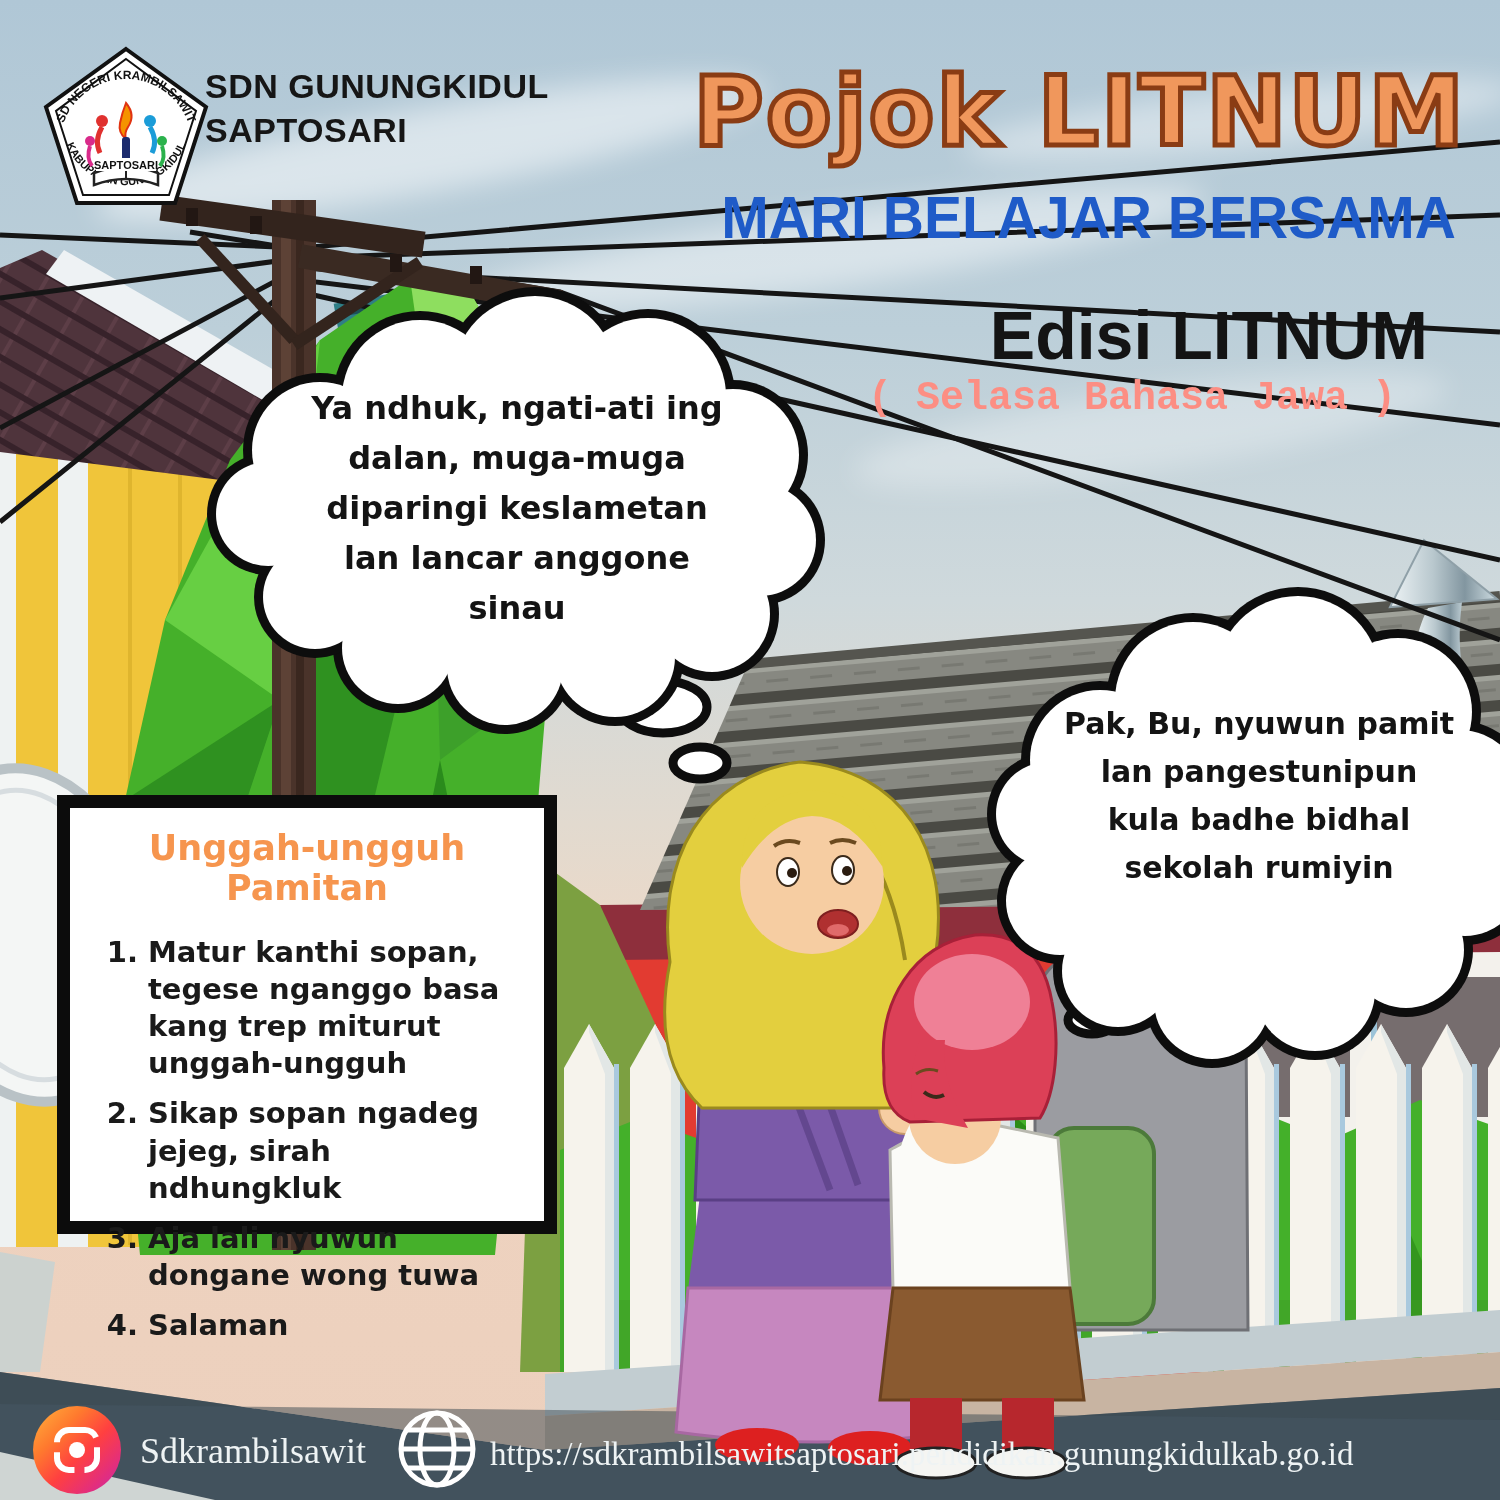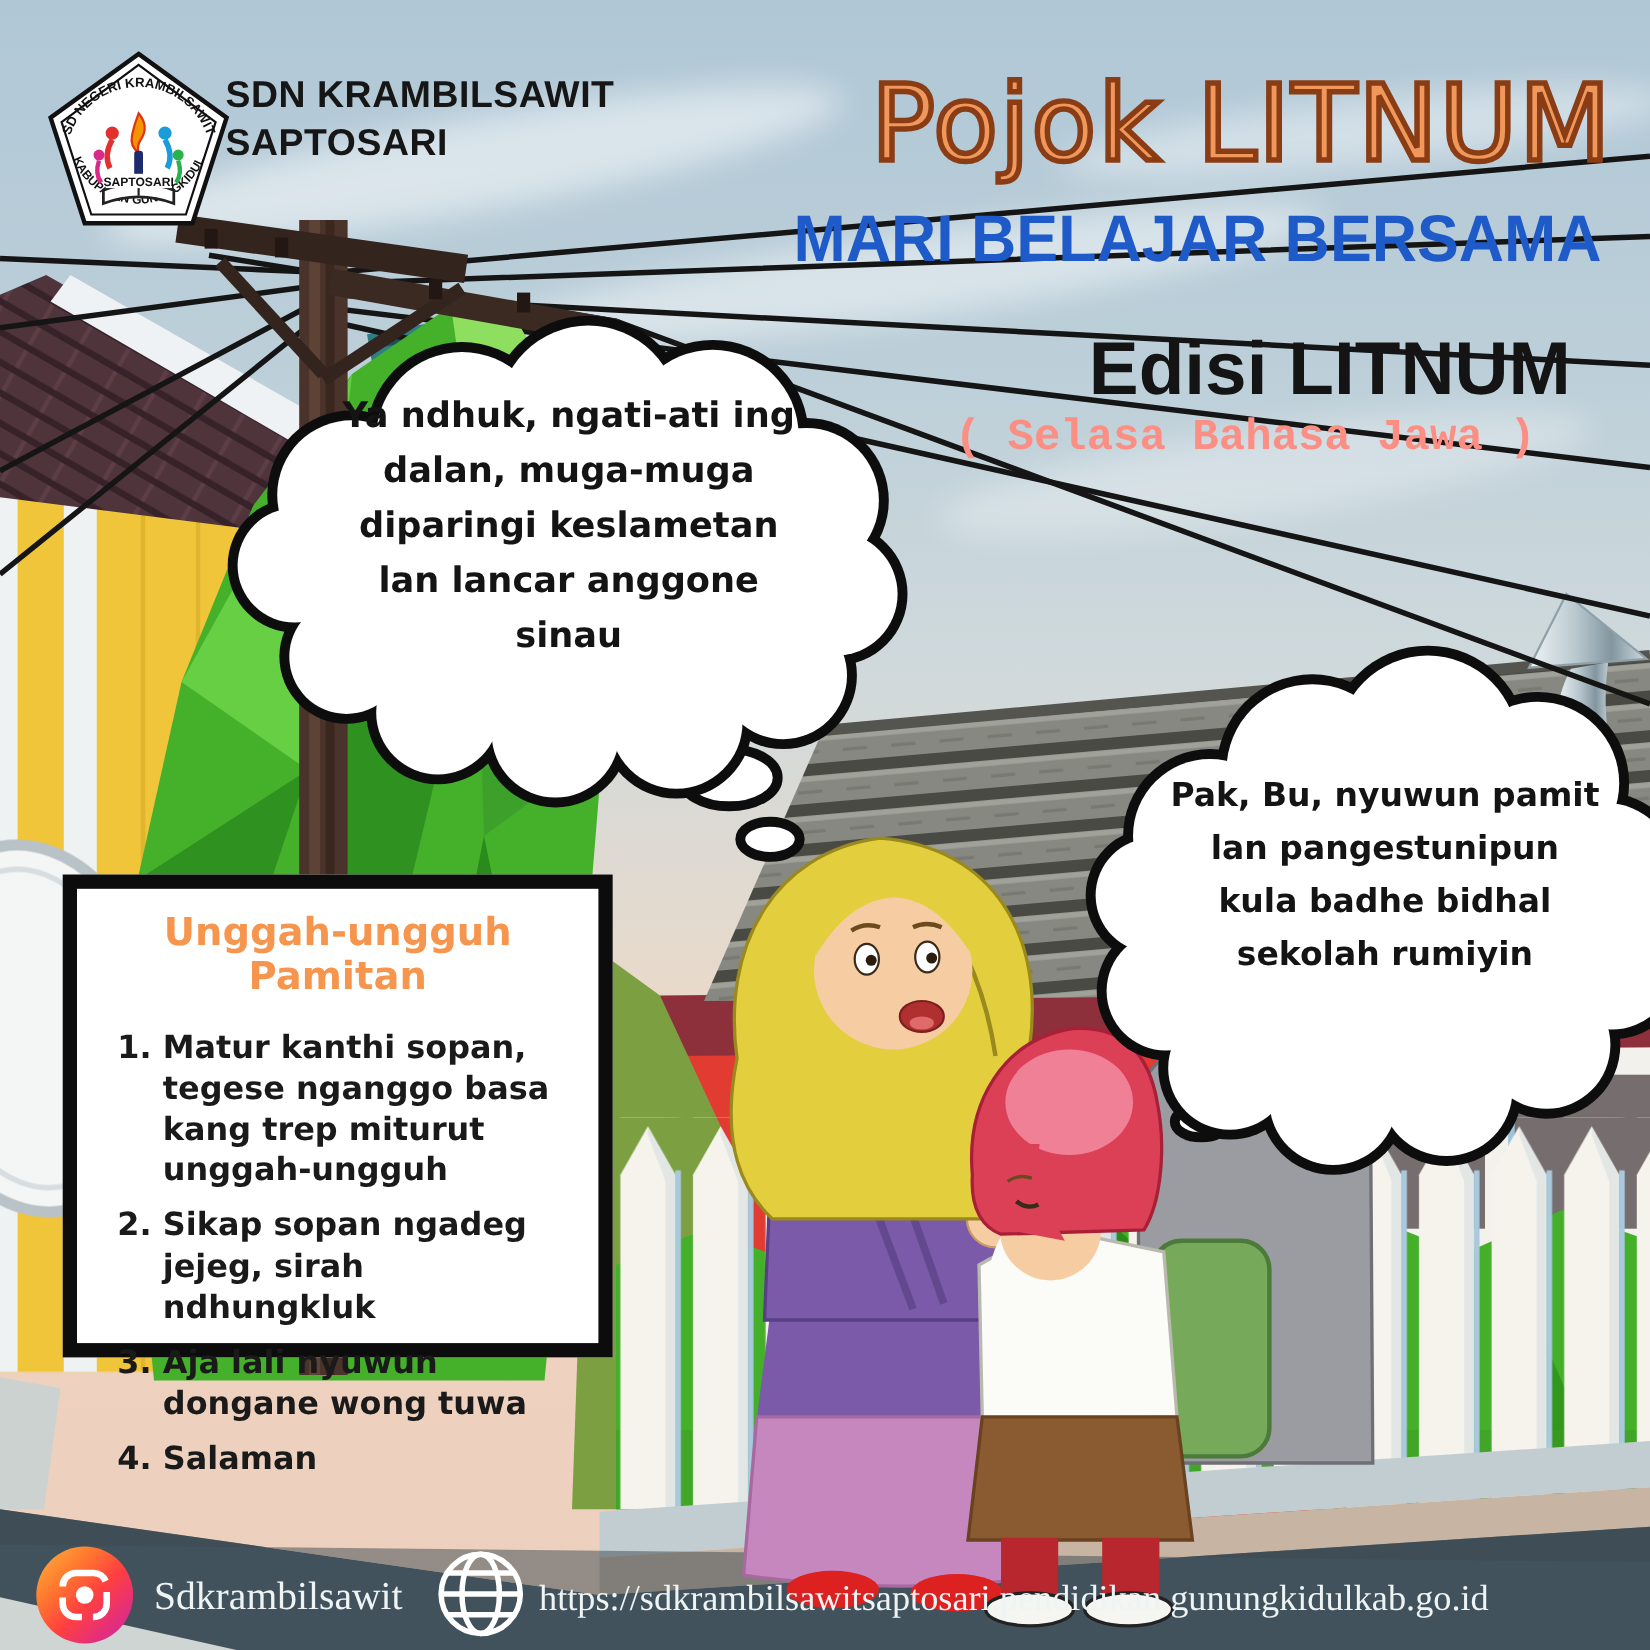--- a/index.html
+++ b/index.html
@@ -4,28 +4,28 @@
 <style>
   html,body{margin:0;padding:0;}
   body{width:1500px;height:1500px;overflow:hidden;position:relative;font-family:"DejaVu Sans",sans-serif;}
   #poster{position:absolute;inset:0;width:1500px;height:1500px;
     background:linear-gradient(180deg,#b0c7d6 0%,#bccfd9 22%,#cfd9dc 40%,#e2dacf 55%,#f0d8c5 66%,#eed2bf 78%,#ecd0bd 100%);}
   .abs{position:absolute;}
   svg{display:block;}
   
   #school-name{left:205px;top:64px;font-family:"Liberation Sans",sans-serif;font-weight:800;font-size:34px;line-height:1.3;color:#161616;letter-spacing:.5px;}
   
-  #main-title{right:34px;top:56px;font-weight:400;font-size:96px;color:#f0975c;
+  #main-title{right:34px;top:56px;font-weight:700;font-size:96px;color:#f0975c;
      -webkit-text-stroke:5px #8a3c14;letter-spacing:2px;text-align:right;white-space:nowrap;}
   #subtitle{right:44px;top:184px;font-family:"Liberation Sans",sans-serif;font-weight:800;font-size:57px;color:#1f5bc8;letter-spacing:0;text-align:right;white-space:nowrap;transform:scaleY(1.05);}
   #edition{right:72px;top:296px;font-family:"Liberation Sans",sans-serif;font-weight:800;font-size:68px;color:#141414;white-space:nowrap;}
   #edition-note{right:104px;top:376px;font-family:Liberation Mono, monospace;font-weight:700;font-size:40px;color:#fc8e83;white-space:nowrap;}
   
   .bubble-text{font-weight:700;color:#141414;text-align:center;}
-  #bubble-left-text{left:300px;top:353px;width:434px;font-size:32px;line-height:1.56;}
+  #bubble-left-text{left:300px;top:384px;width:434px;font-size:32px;line-height:1.56;}
   #bubble-right-text{left:1060px;top:700px;width:398px;font-size:30px;line-height:1.6;}
   
   #info-box{left:57px;top:795px;width:500px;height:439px;box-sizing:border-box;background:#ffffff;border:13px solid #0c0c0c;padding:20px 24px 0 24px;}
   #info-box-title{font-size:35px;font-weight:800;color:#f6954e;text-align:center;letter-spacing:0;}
   #info-list{margin:26px 0 0 0;padding:0 0 0 54px;font-size:29px;font-weight:700;color:#1a1a1a;line-height:1.28;}
   #info-list li{margin-bottom:13px;}
   
   .footer-text{font-family:Liberation Serif, serif;color:#eef3f4;white-space:nowrap;}
   #ig-icon{left:33px;top:1406px;width:88px;height:88px;border-radius:50%;
     background:linear-gradient(135deg,#ffb53d 0%,#ff7a2e 30%,#ff4040 55%,#e32e7c 80%,#c22bb0 100%);}
@@ -338,21 +338,21 @@
     </g>
     <g>
       <path d="M56,128 Q88,116 120,128 L120,140 Q88,128 56,140 Z" fill="#ffffff" stroke="#222222" stroke-width="2.5"></path>
       <line x1="88" y1="120" x2="88" y2="133" stroke="#222222" stroke-width="2"></line>
     </g>
     <rect x="58" y="113" width="60" height="13" fill="#ffffff"></rect>
     <text x="88" y="124" text-anchor="middle" font-family="Liberation Sans,sans-serif" font-size="11" font-weight="700" fill="#111111">SAPTOSARI</text>
   </svg>
 
   <div class="abs" id="school-name">
-    <div>SDN KRAMBILSAWIT</div>
+    <div>SDN GUNUNGKIDUL</div>
     <div>SAPTOSARI</div>
   </div>
 
   <div class="abs" id="main-title">Pojok LITNUM</div>
   <div class="abs" id="subtitle">MARI BELAJAR BERSAMA</div>
   <div class="abs" id="edition">Edisi LITNUM</div>
   <div class="abs" id="edition-note">( Selasa Bahasa Jawa )</div>
 
   <div class="abs bubble-text" id="bubble-left-text">Ya ndhuk, ngati-ati ing dalan, muga-muga diparingi keslametan lan lancar anggone sinau</div>
   <div class="abs bubble-text" id="bubble-right-text">Pak, Bu, nyuwun pamit lan pangestunipun kula badhe bidhal sekolah rumiyin</div>

